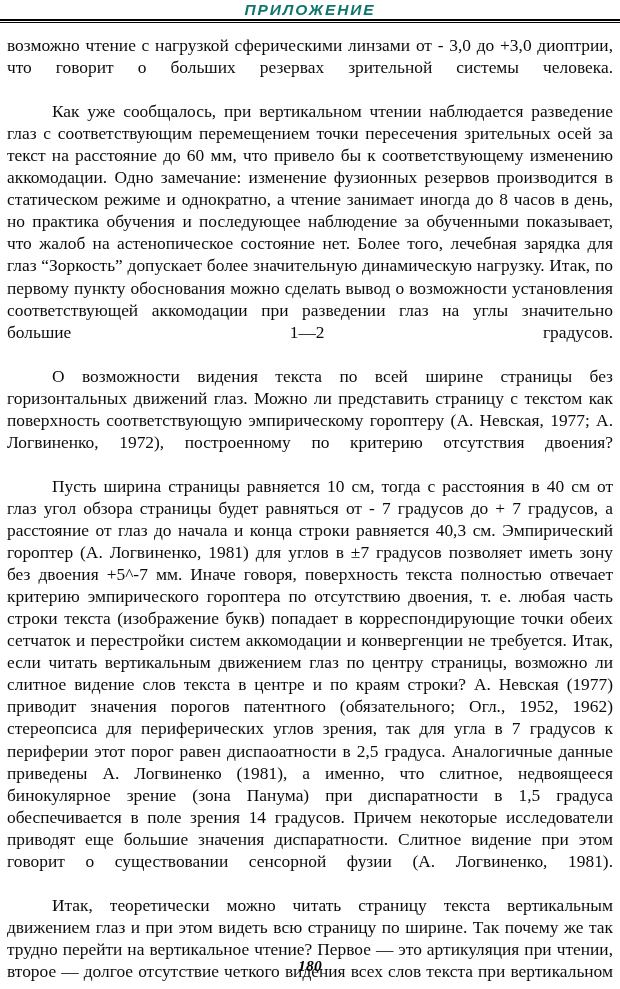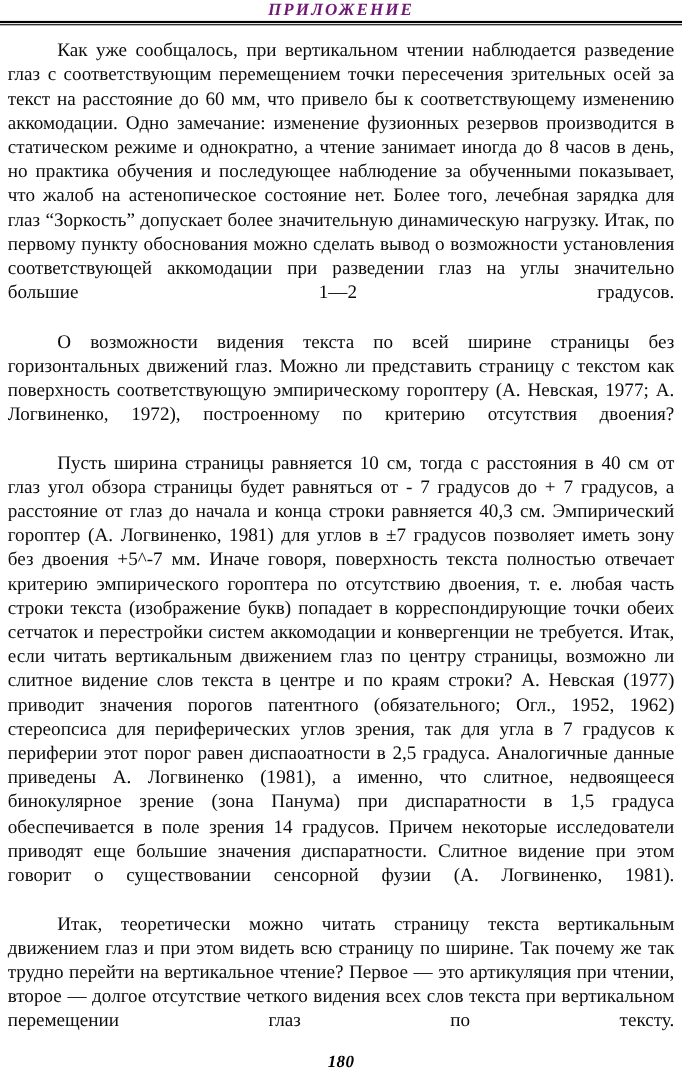--- a/index.html
+++ b/index.html
@@ -29,27 +29,27 @@
   
   .running-head {
     position: absolute;
     top: 0px;
     left: 0;
     width: 620px;
     text-align: center;
   }
   .running-head-title {
     display: inline-block;
-    font-family: Liberation Serif, serif;
+    font-family: Liberation Sans, sans-serif;
     font-weight: bold;
     font-style: italic;
     font-size: 15.5px;
     letter-spacing: 1.9px;
     line-height: 19px;
-    color: #701a75;
+    color: #0f766e;
   }
 
   .header-rule {
     position: absolute;
     top: 19px;
     left: 0px;
     width: 620px;
     height: 4px;
   }
   .header-rule .rule-thick {
@@ -123,20 +123,21 @@
   <div class="running-head">
     <span class="running-head-title">ПРИЛОЖЕНИЕ</span>
   </div>
 
   <div class="header-rule">
     <div class="rule-thick"></div>
     <div class="rule-thin"></div>
   </div>
 
   <div class="body-text">
+    <p class="para">возможно чтение с нагрузкой сферическими линзами от - 3,0 до +3,0 диоптрии, что говорит о больших резервах зрительной системы человека.</p>
     <p class="para indent">Как уже сообщалось, при вертикальном чтении наблюдается разведение глаз с соответствующим перемещением точки пересечения зрительных осей за текст на расстояние до 60 мм, что привело бы к соответствующему изменению аккомодации. Одно замечание: изменение фузионных резервов производится в статическом режиме и однократно, а чтение занимает иногда до 8 часов в день, но практика обучения и последующее наблюдение за обученными показывает, что жалоб на астенопическое состояние нет. Более того, лечебная зарядка для глаз “Зоркость” допускает более значительную динамическую нагрузку. Итак, по первому пункту обоснования можно сделать вывод о возможности установления соответствующей аккомодации при разведении глаз на углы значительно большие 1—2 градусов.</p>
     <p class="para indent">О возможности видения текста по всей ширине страницы без горизонтальных движений глаз. Можно ли представить страницу с текстом как поверхность соответствующую эмпирическому гороптеру (А. Невская, 1977; А. Логвиненко, 1972), построенному по критерию отсутствия двоения?</p>
     <p class="para indent">Пусть ширина страницы равняется 10 см, тогда с расстояния в 40 см от глаз угол обзора страницы будет равняться от - 7 градусов до + 7 градусов, а расстояние от глаз до начала и конца строки равняется 40,3 см. Эмпирический гороптер (А. Логвиненко, 1981) для углов в ±7 градусов позволяет иметь зону без двоения +5^-7 мм. Иначе говоря, поверхность текста полностью отвечает критерию эмпирического гороптера по отсутствию двоения, т. е. любая часть строки текста (изображение букв) попадает в корреспондирующие точки обеих сетчаток и перестройки систем аккомодации и конвергенции не требуется. Итак, если читать вертикальным движением глаз по центру страницы, возможно ли слитное видение слов текста в центре и по краям строки? А. Невская (1977) приводит значения порогов патентного (обязательного; Огл., 1952, 1962) стереопсиса для периферических углов зрения, так для угла в 7 градусов к периферии этот порог равен диспаоатности в 2,5 градуса. Аналогичные данные приведены А. Логвиненко (1981), а именно, что слитное, недвоящееся бинокулярное зрение (зона Панума) при диспаратности в 1,5 градуса обеспечивается в поле зрения 14 градусов. Причем некоторые исследователи приводят еще большие значения диспаратности. Слитное видение при этом говорит о существовании сенсорной фузии (А. Логвиненко, 1981).</p>
     <p class="para indent">Итак, теоретически можно читать страницу текста вертикальным движением глаз и при этом видеть всю страницу по ширине. Так почему же так трудно перейти на вертикальное чтение? Первое — это артикуляция при чтении, второе — долгое отсутствие четкого видения всех слов текста при вертикальном перемещении глаз по тексту.</p>
 
   </div>
 
   <div class="folio">
     <span class="folio-number">180</span>
   </div>

